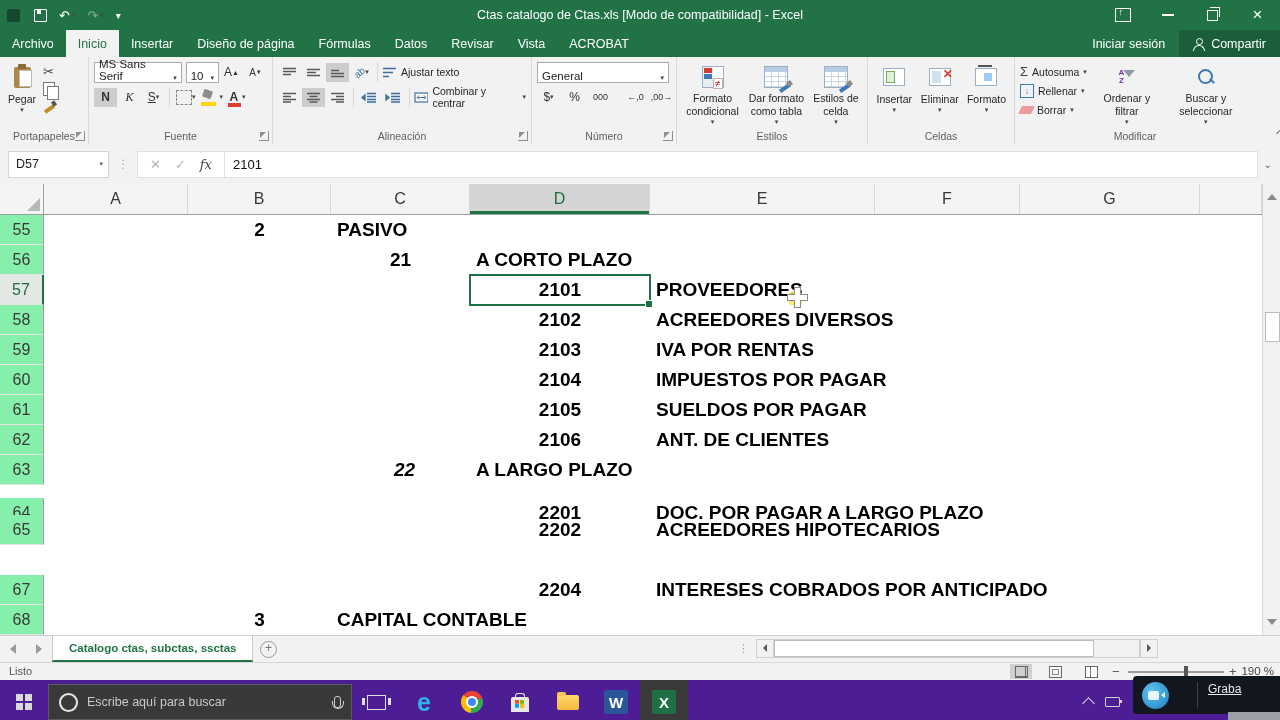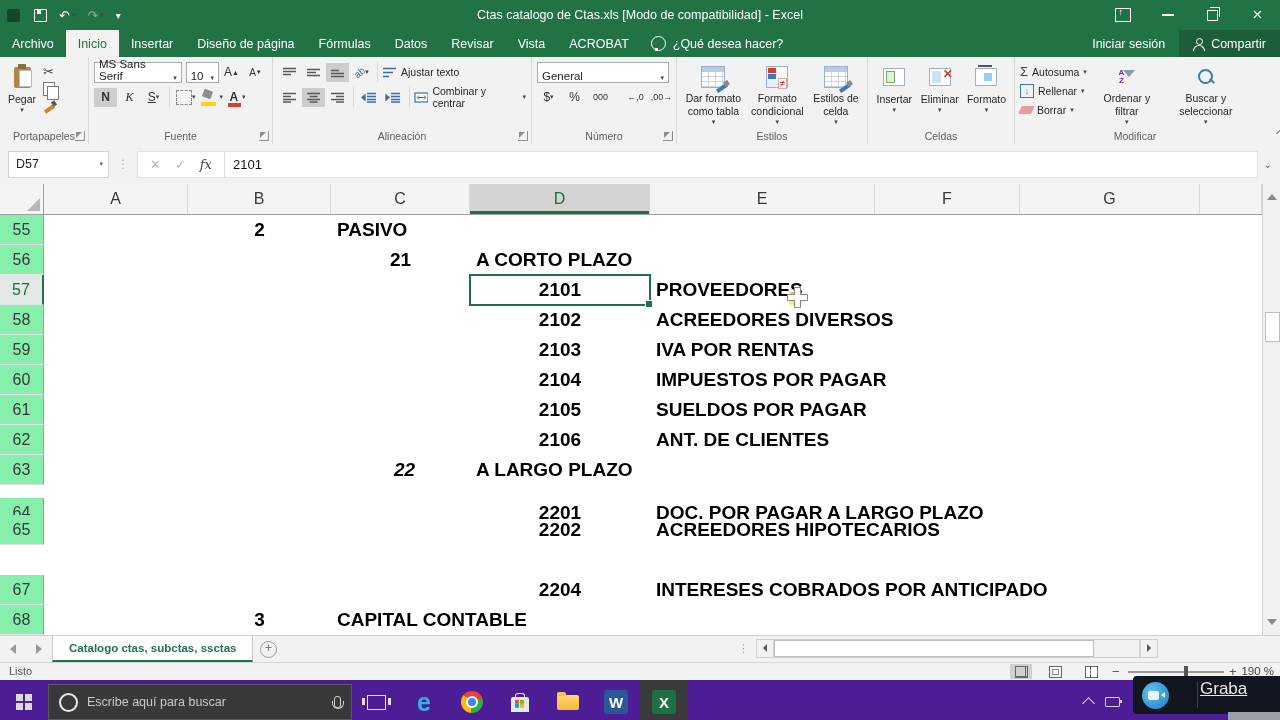--- a/index.html
+++ b/index.html
@@ -209,21 +209,21 @@
   .trchev{width:8px;height:8px;border-top:1.6px solid #e0e0e0;border-left:1.6px solid #e0e0e0;transform:rotate(45deg);margin-top:3px;}
   .battic{width:13px;height:8px;border:1.2px solid #d0d0d0;border-radius:1px;position:relative;}
   .battic:after{content:"";position:absolute;right:-3px;top:1.5px;width:1.6px;height:3px;background:#d0d0d0;}
 
   
   .recorder{position:absolute;left:1133px;top:676px;width:147px;height:38px;background:#12161f;border-radius:4px 0 0 4px;display:flex;align-items:center;z-index:10;}
   .camcir{width:27px;height:27px;border-radius:50%;background:radial-gradient(circle at 35% 35%,#5fc3ee,#1c7fc4);margin-left:9px;position:relative;}
   .camcir:before{content:"";position:absolute;left:6px;top:9px;width:11px;height:9px;background:#eaf6ff;border-radius:2px;}
   .camcir:after{content:"";position:absolute;left:16px;top:10px;border:3.5px solid transparent;border-right:4px solid #eaf6ff;}
   .recdiv{width:1px;height:26px;background:#3a4250;margin-left:28px;}
-  .reclabel{color:#e8e8e8;font-size:17px;margin-left:2px;margin-top:-12px;text-decoration:underline;}
+  .reclabel{color:#e8e8e8;font-size:12px;margin-left:10px;margin-top:-12px;text-decoration:underline;}
   .recgray{position:absolute;left:1228px;top:712px;width:52px;height:8px;background:#9aa0a6;z-index:11;}
 </style>
 </head>
 <body>
 
 <div class="screen">
 
   <div class="titlebar">
     <div class="appicon"></div>
     <div class="qat">
@@ -260,24 +260,20 @@
   <div class="tabrow">
     <div class="rtab">Archivo</div>
     <div class="rtab active">Inicio</div>
     <div class="rtab">Insertar</div>
     <div class="rtab">Diseño de página</div>
     <div class="rtab">Fórmulas</div>
     <div class="rtab">Datos</div>
     <div class="rtab">Revisar</div>
     <div class="rtab">Vista</div>
     <div class="rtab">ACROBAT</div>
-    <div class="tellme">
-      <span class="bulb"></span>
-      <span>¿Qué desea hacer?</span>
-    </div>
     <div class="tabright">
       <div class="signin">Iniciar sesión</div>
       <div class="share">
         <span class="person"></span>
         <span>Compartir</span>
       </div>
     </div>
   </div>
 
   <div class="ribbon">
@@ -432,37 +428,37 @@
           <div class="sbtn decbtn">←,0</div>
           <div class="sbtn decbtn">,00→</div>
         </div>
       </div>
       <div class="glabel">Número</div>
       <div class="launcher"></div>
     </div>
 
     <div class="rgroup" style="width:190px;">
       <div class="gpad" style="gap:2px;justify-content:center;">
+        <div class="bigbtn" style="width:62px;">
+          <span class="bicon">
+              <span class="condic">
+                <span class="b2"></span>
+              </span>
+            </span>
+          <span>Formato condicional</span>
+            <span class="dd">▾</span>
+        </div>
         <div class="bigbtn" style="width:64px;">
           <span class="bicon">
               <span class="miniT">
                 <span class="brushtip"></span>
                 <span class="brushhd"></span>
               </span>
             </span>
           <span>Dar formato como tabla</span>
-            <span class="dd">▾</span>
-        </div>
-        <div class="bigbtn" style="width:62px;">
-          <span class="bicon">
-              <span class="condic">
-                <span class="b2"></span>
-              </span>
-            </span>
-          <span>Formato condicional</span>
             <span class="dd">▾</span>
         </div>
         <div class="bigbtn" style="width:52px;">
           <span class="bicon">
               <span class="miniT">
                 <span class="brushtip"></span>
                 <span class="brushhd"></span>
               </span>
             </span>
           <span>Estilos de celda</span>

